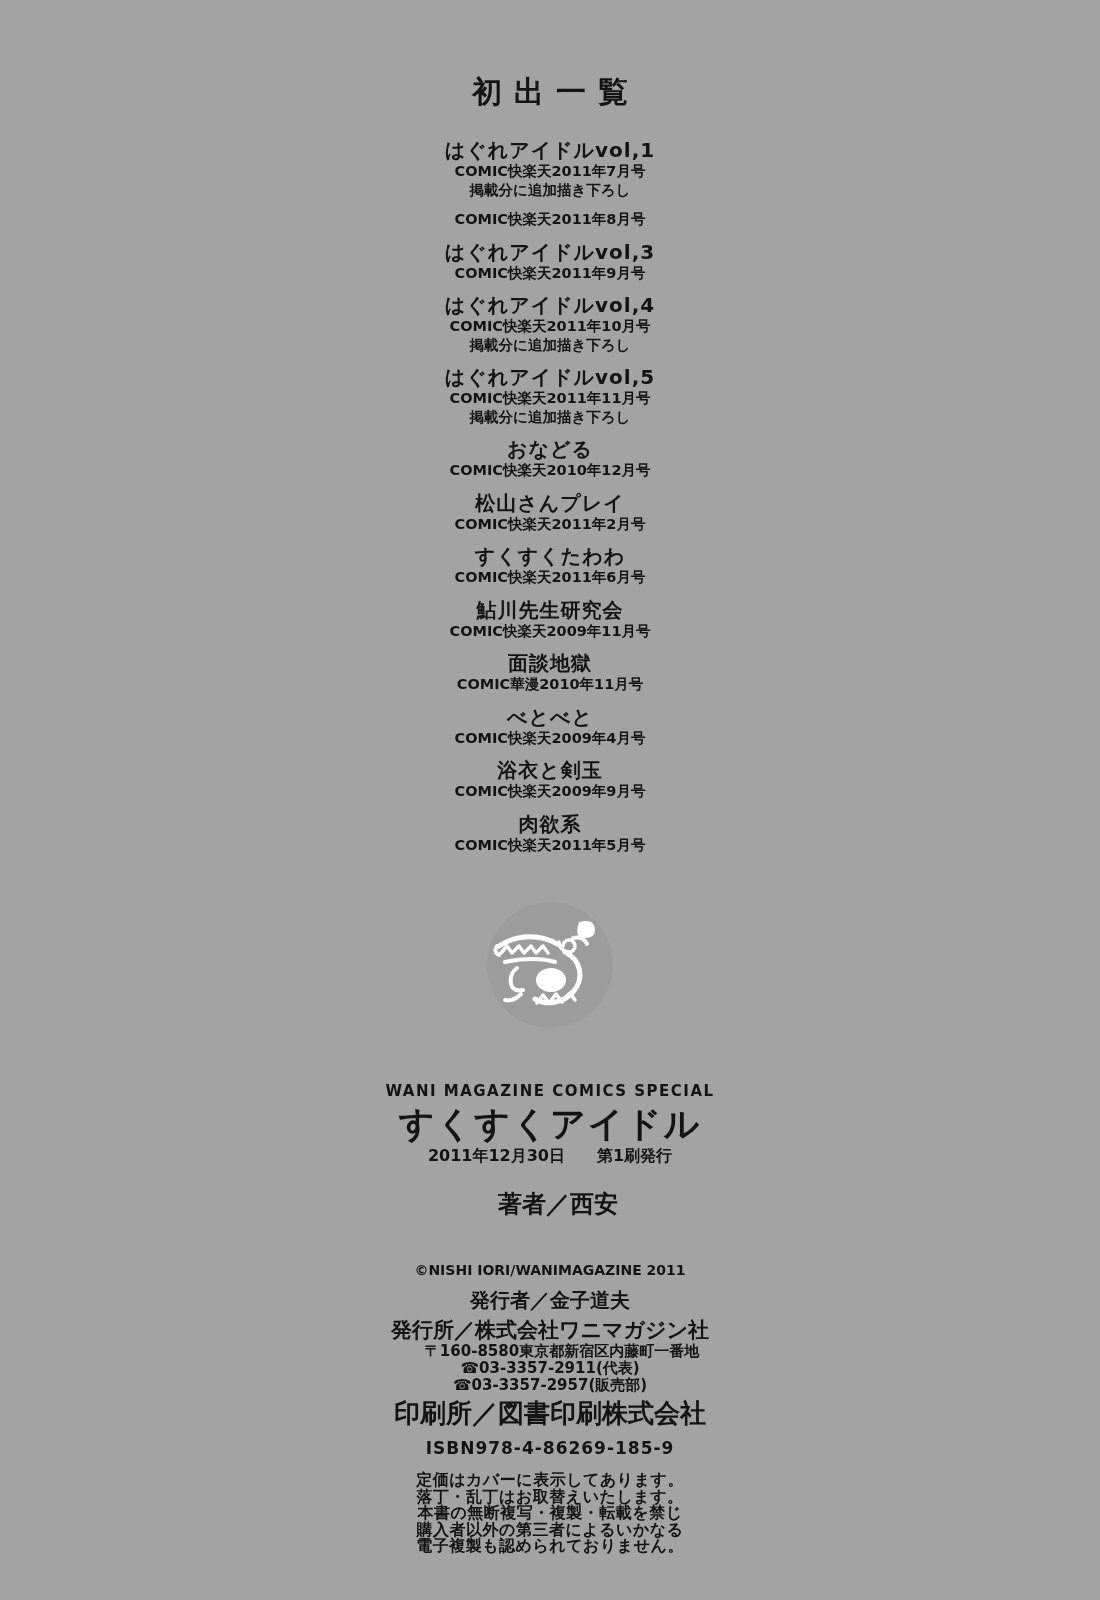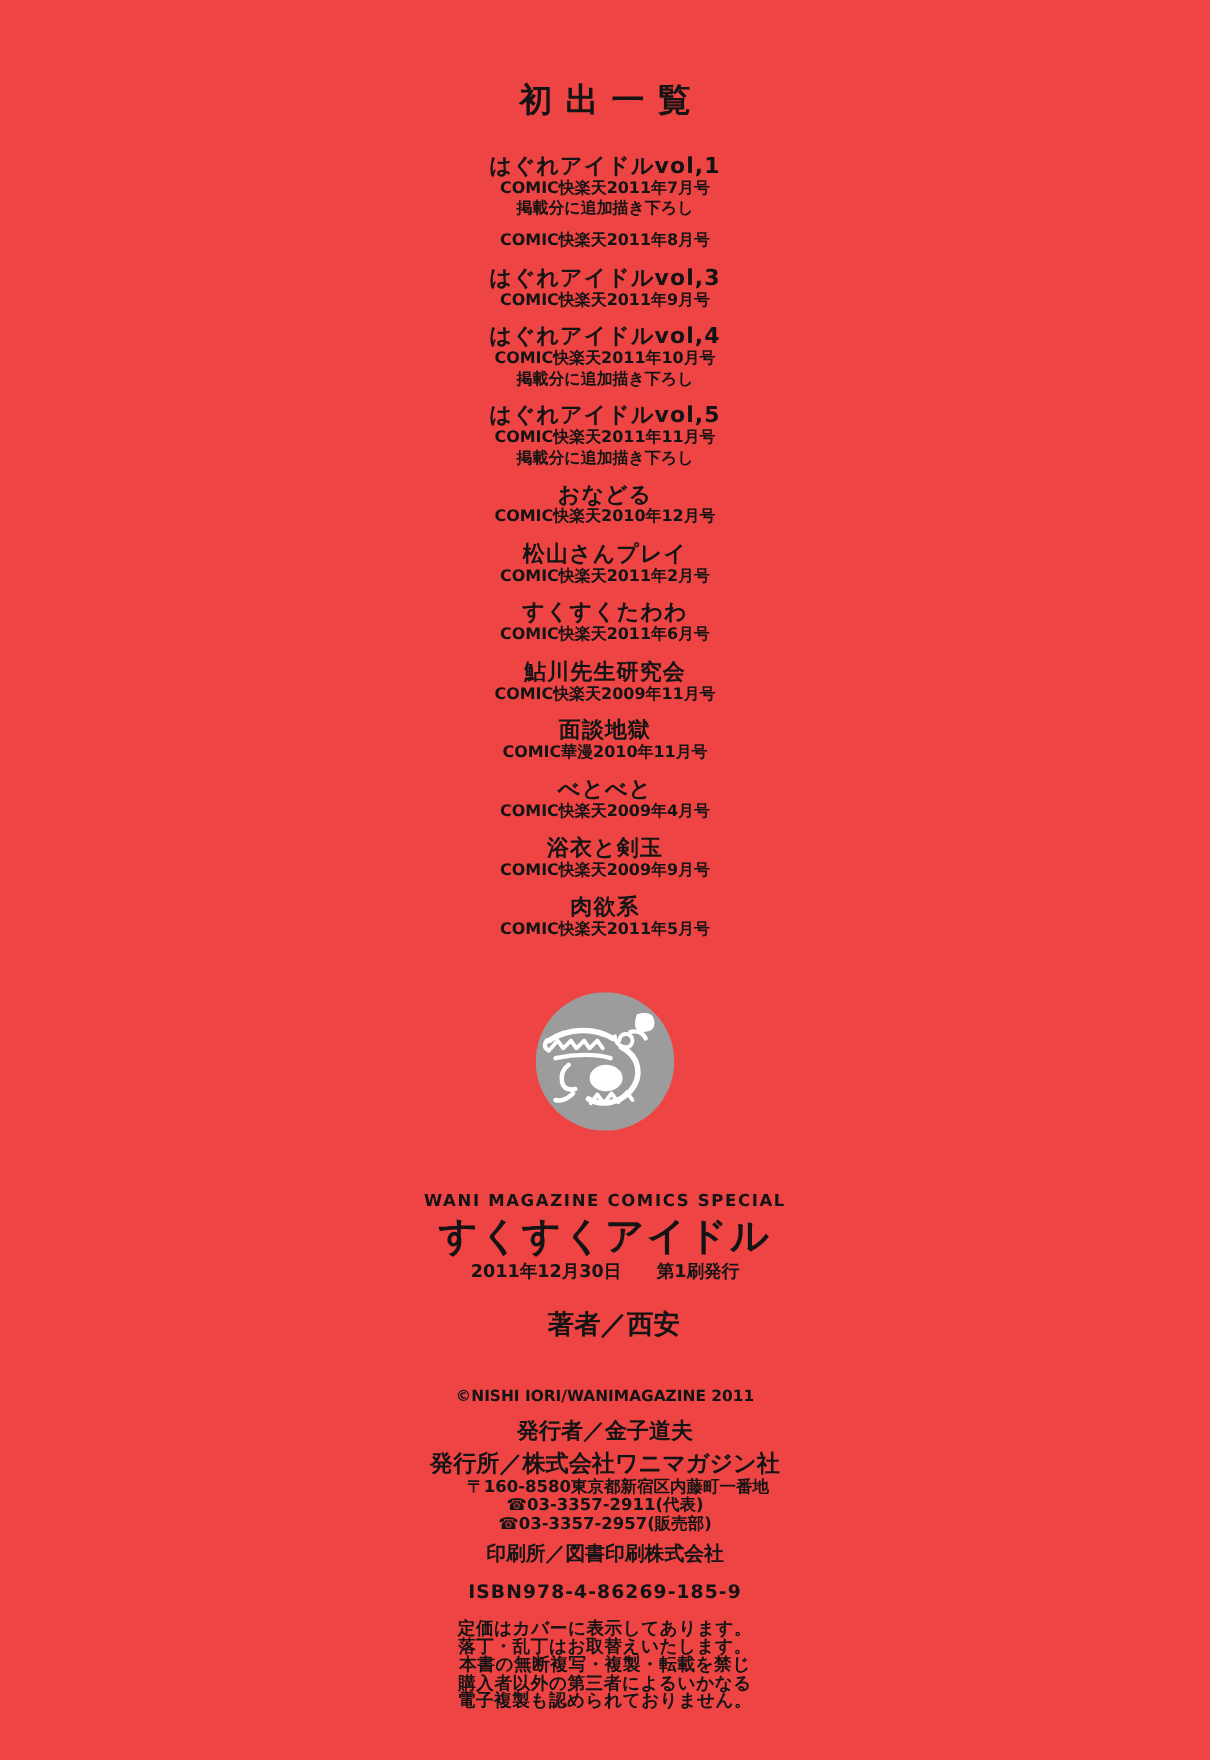--- a/index.html
+++ b/index.html
@@ -1,17 +1,17 @@
 <!DOCTYPE html>
 <html lang="ja"><head>
 <meta charset="utf-8">
 <style>
   html,body{margin:0;padding:0;background:#e8e8e8;}
   .page{
-    width:1100px;height:1600px;margin:0 auto;background:#ef4444;
+    width:1100px;height:1600px;margin:0 auto;background:#a3a3a3;
     color:#141414;font-family:"DejaVu Sans",sans-serif;
     text-align:center;overflow:hidden;position:relative;
   }
   .heading{margin:0;padding-top:73px;font-size:30px;line-height:38px;
     font-weight:700;letter-spacing:12px;margin-left:12px;}
   .pub-list{margin-top:27px;}
   .entry{margin-bottom:11px;}
   .entry-title{font-size:20px;line-height:24px;font-weight:700;letter-spacing:1px;}
   .entry-sub{font-size:14.5px;line-height:18.5px;font-weight:700;}
   .logo-wrap{margin-top:48px;height:126px;}
@@ -19,21 +19,21 @@
   .colophon{margin-top:54px;}
   .imprint{font-size:15px;line-height:18px;font-weight:700;letter-spacing:1.5px;}
   .book-title{margin:2px 0 0;font-size:35px;line-height:44px;font-weight:700;letter-spacing:2px;}
   .print-date{font-size:16px;line-height:20px;font-weight:700;}
   .author{font-size:24px;line-height:28px;font-weight:700;margin-top:24px;padding-left:16px;}
   .copyright{font-size:14px;line-height:18px;font-weight:600;margin-top:43px;}
   .pub-person{font-size:20px;line-height:26px;font-weight:700;margin-top:8px;}
   .pub-company{font-size:21px;line-height:26px;font-weight:700;margin-top:4px;}
   .address{font-size:15px;line-height:17px;font-weight:700;padding-left:24px;}
   .phone{font-size:15px;line-height:16.5px;font-weight:700;}
-  .printer{font-size:18px;line-height:26px;font-weight:700;margin-top:7px;}
+  .printer{font-size:26px;line-height:26px;font-weight:700;margin-top:7px;}
   .isbn{font-size:17px;line-height:20px;font-weight:600;letter-spacing:1px;margin-top:12px;}
   .notices{margin-top:14px;}
   .notice{font-size:16px;line-height:16.5px;font-weight:700;letter-spacing:0.5px;}
 </style>
 </head>
 <body>
 
 <div class="page">
 
   <h1 class="heading">初出一覧</h1>

